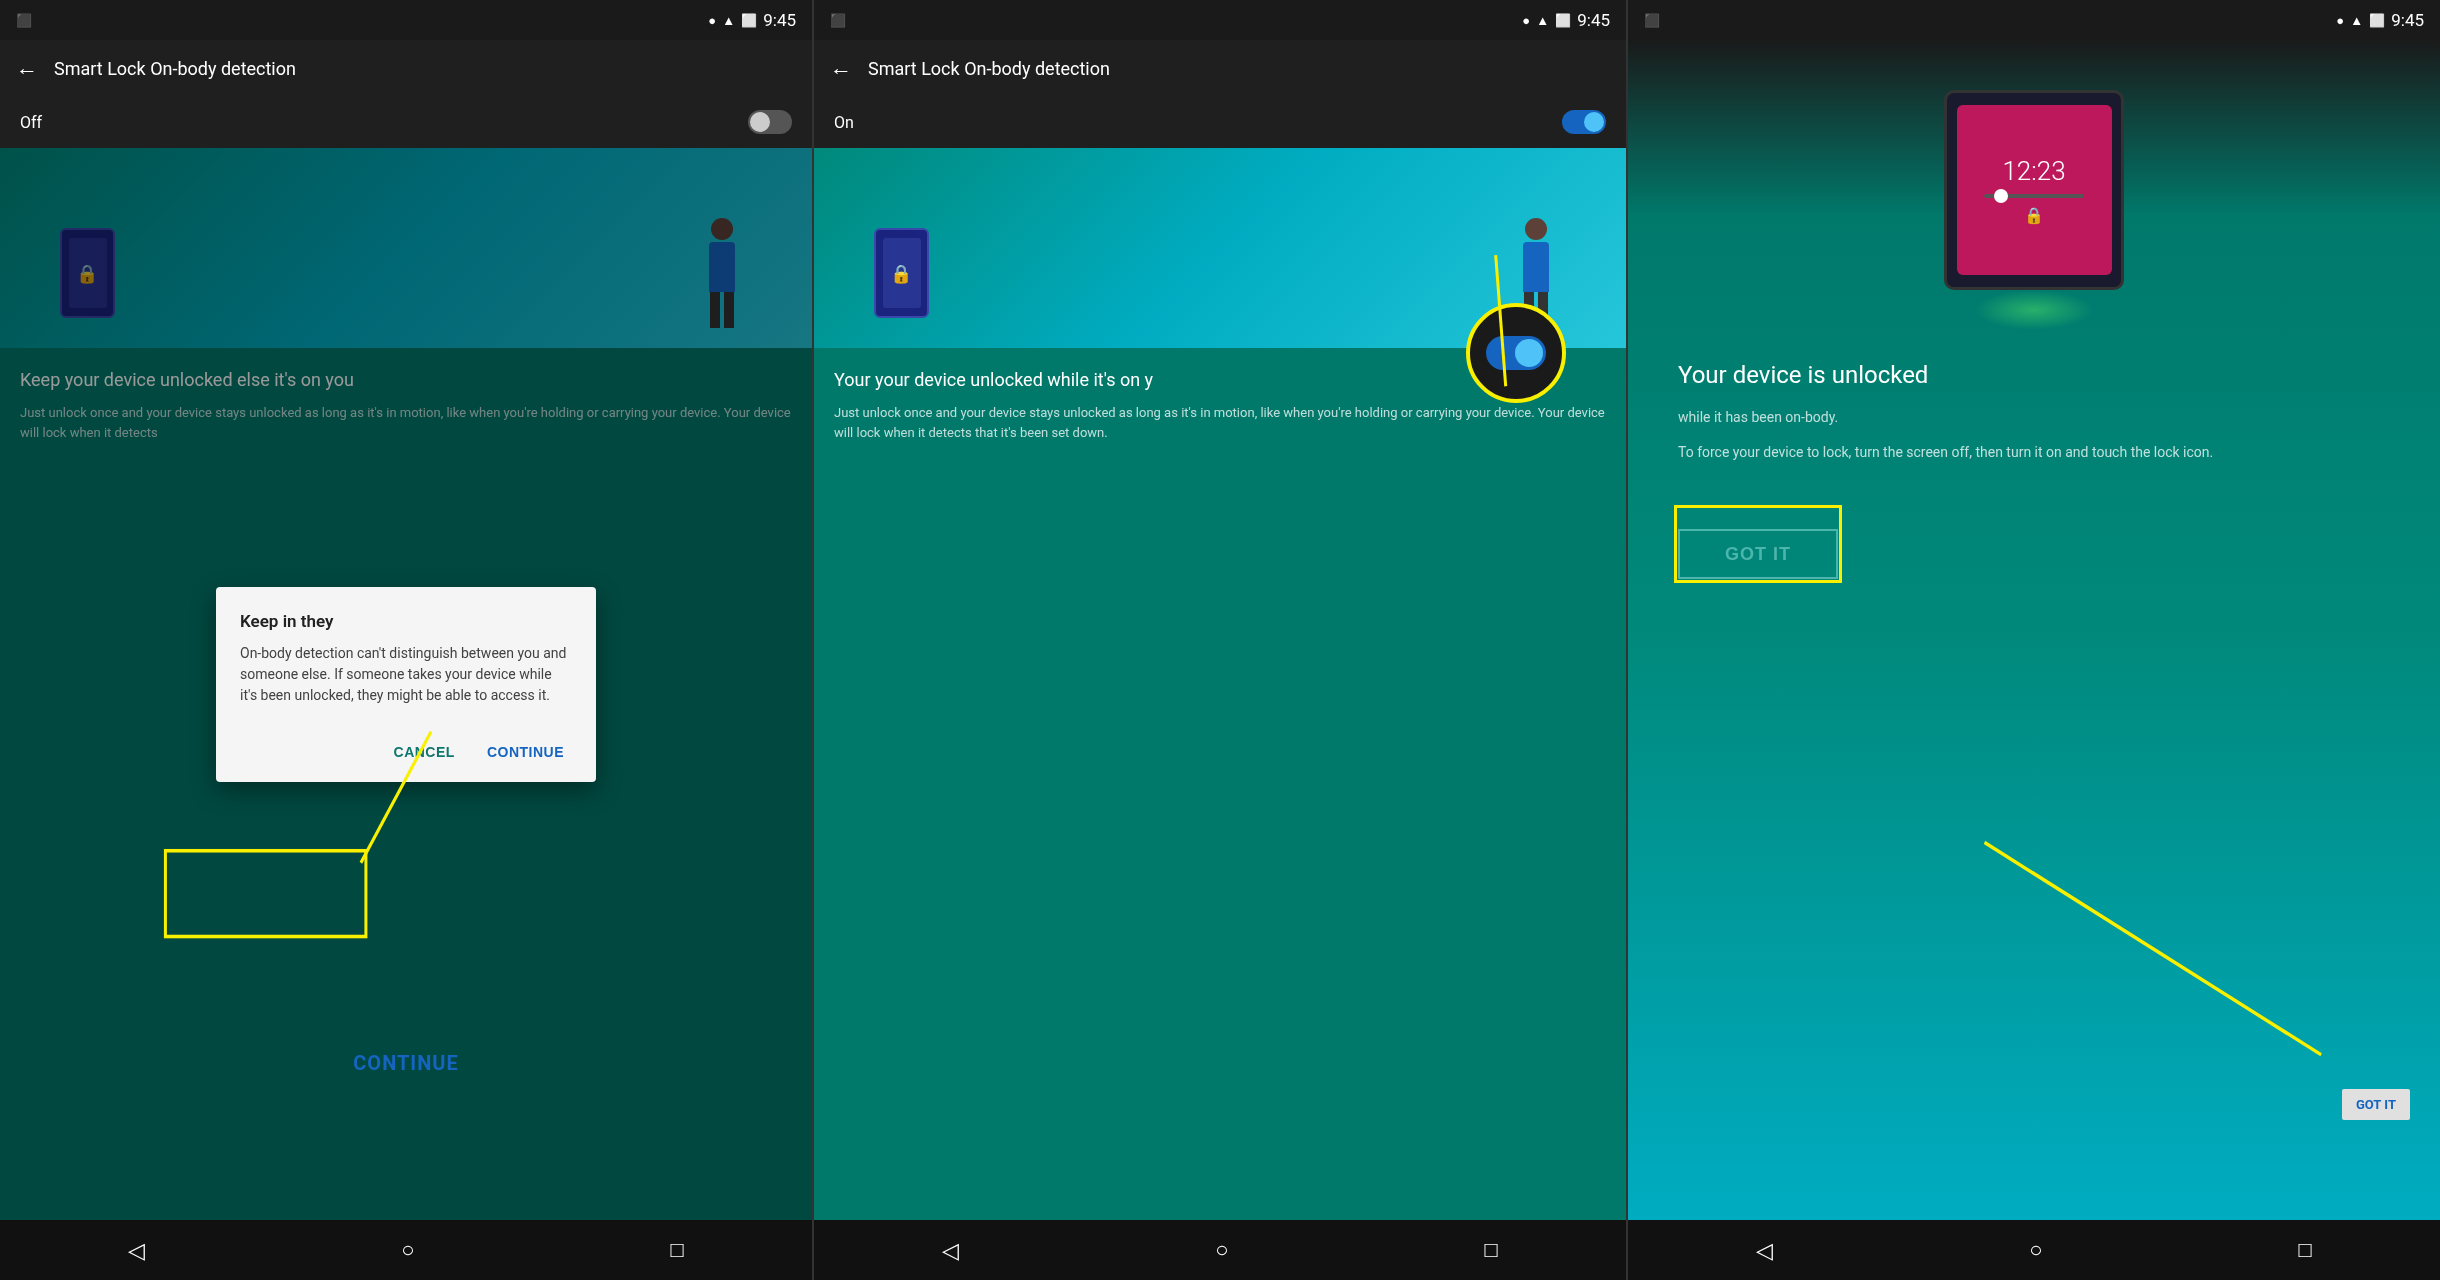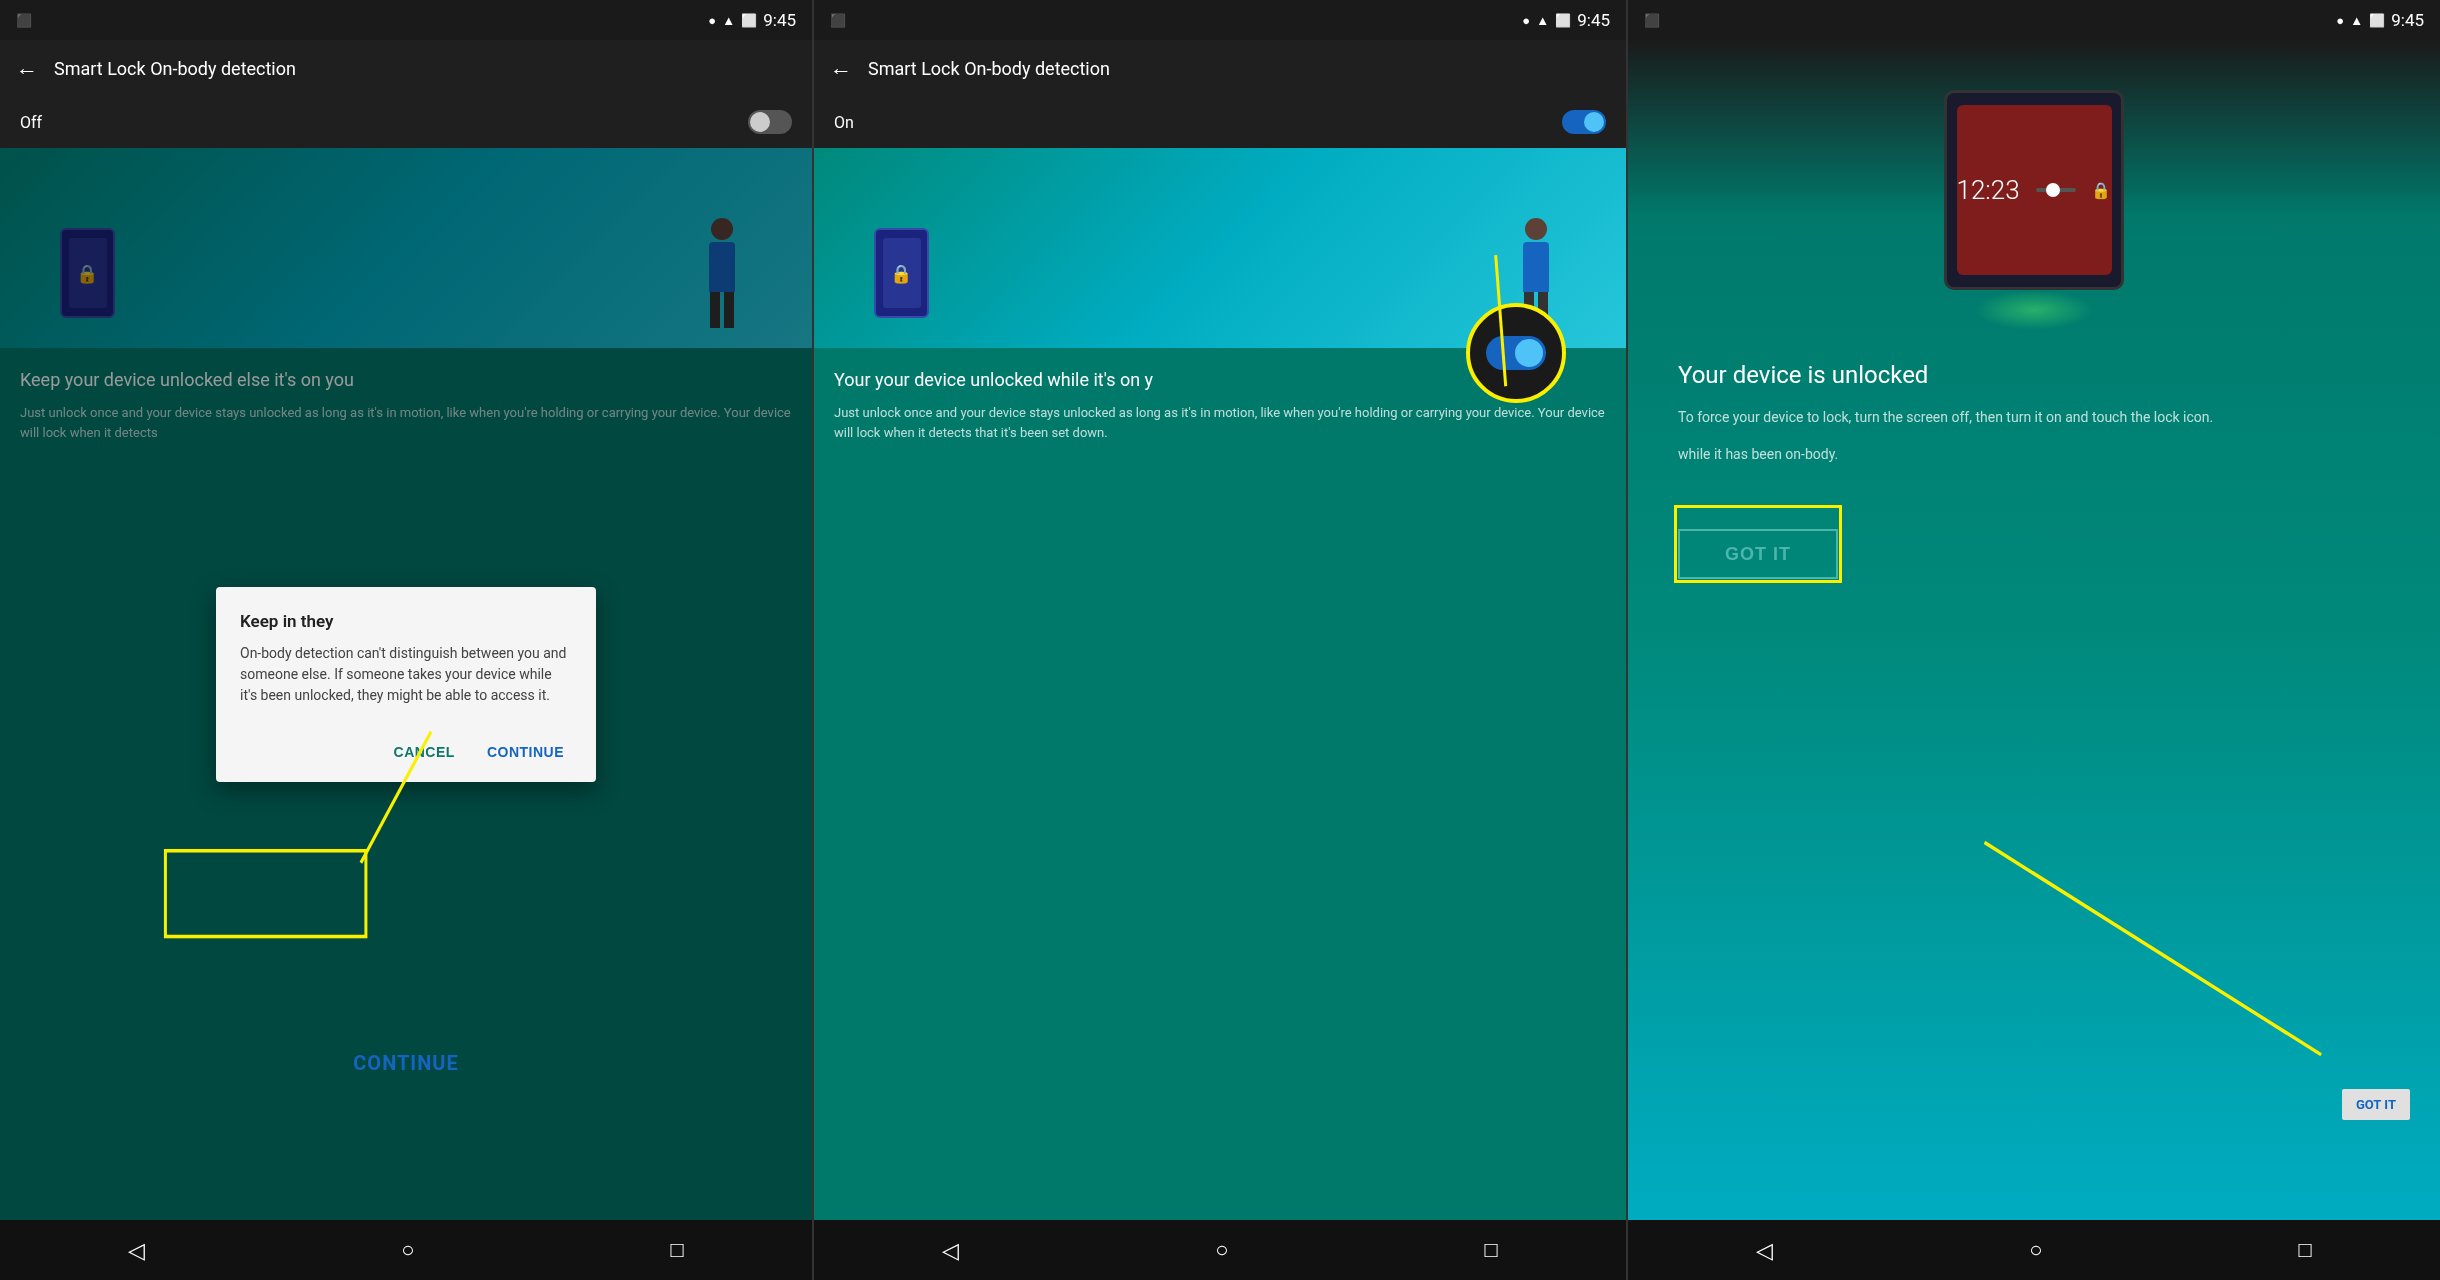--- a/index.html
+++ b/index.html
@@ -361,27 +361,27 @@
       flex-direction: column;
       align-items: center;
       justify-content: center;
       margin-top: 30px;
       position: relative;
     }
 
     .tablet-screen {
       width: 155px;
       height: 170px;
-      background: #7f1d1d;
+      background: #be185d;
       border-radius: 6px;
       display: flex;
-      flex-direction: row;
-      align-items: center;
-      justify-content: center;
-      gap: 16px;
+      flex-direction: column;
+      align-items: center;
+      justify-content: center;
+      gap: 8px;
     }
 
     .tablet-time {
       color: #fff;
       font-size: 26px;
       font-weight: 300;
     }
 
     .tablet-slider {
       width: 100px;
@@ -684,22 +684,22 @@
             </div>
             <span class="tablet-lock">🔒</span>
           </div>
         </div>
       </div>
 
       <div class="glow-effect" style="margin: 0 auto;"></div>
 
       <div class="content-text panel-3-text" style="padding: 30px 50px;">
         <div class="content-title" style="font-size:24px;">Your device is unlocked</div>
+        <div class="content-desc" style="margin-bottom:14px;">while it has been on-body.</div>
         <div class="content-desc">To force your device to lock, turn the screen off, then turn it on and touch the lock icon.</div>
-        <div class="content-desc" style="margin-bottom:14px;">while it has been on-body.</div>
 
         
         <div style="position:relative; display:inline-block; margin-top:30px;">
           <button class="got-it-btn">GOT IT</button>
           
           <div style="position:absolute; top:-4px; left:-4px; right:-4px; bottom:-4px; border: 3px solid #f9f000; pointer-events:none;"></div>
         </div>
       </div>
 
       <svg style="position:absolute;top:0;left:0;width:100%;height:100%;pointer-events:none;z-index:36;" viewBox="0 0 820 1000" preserveAspectRatio="none">

